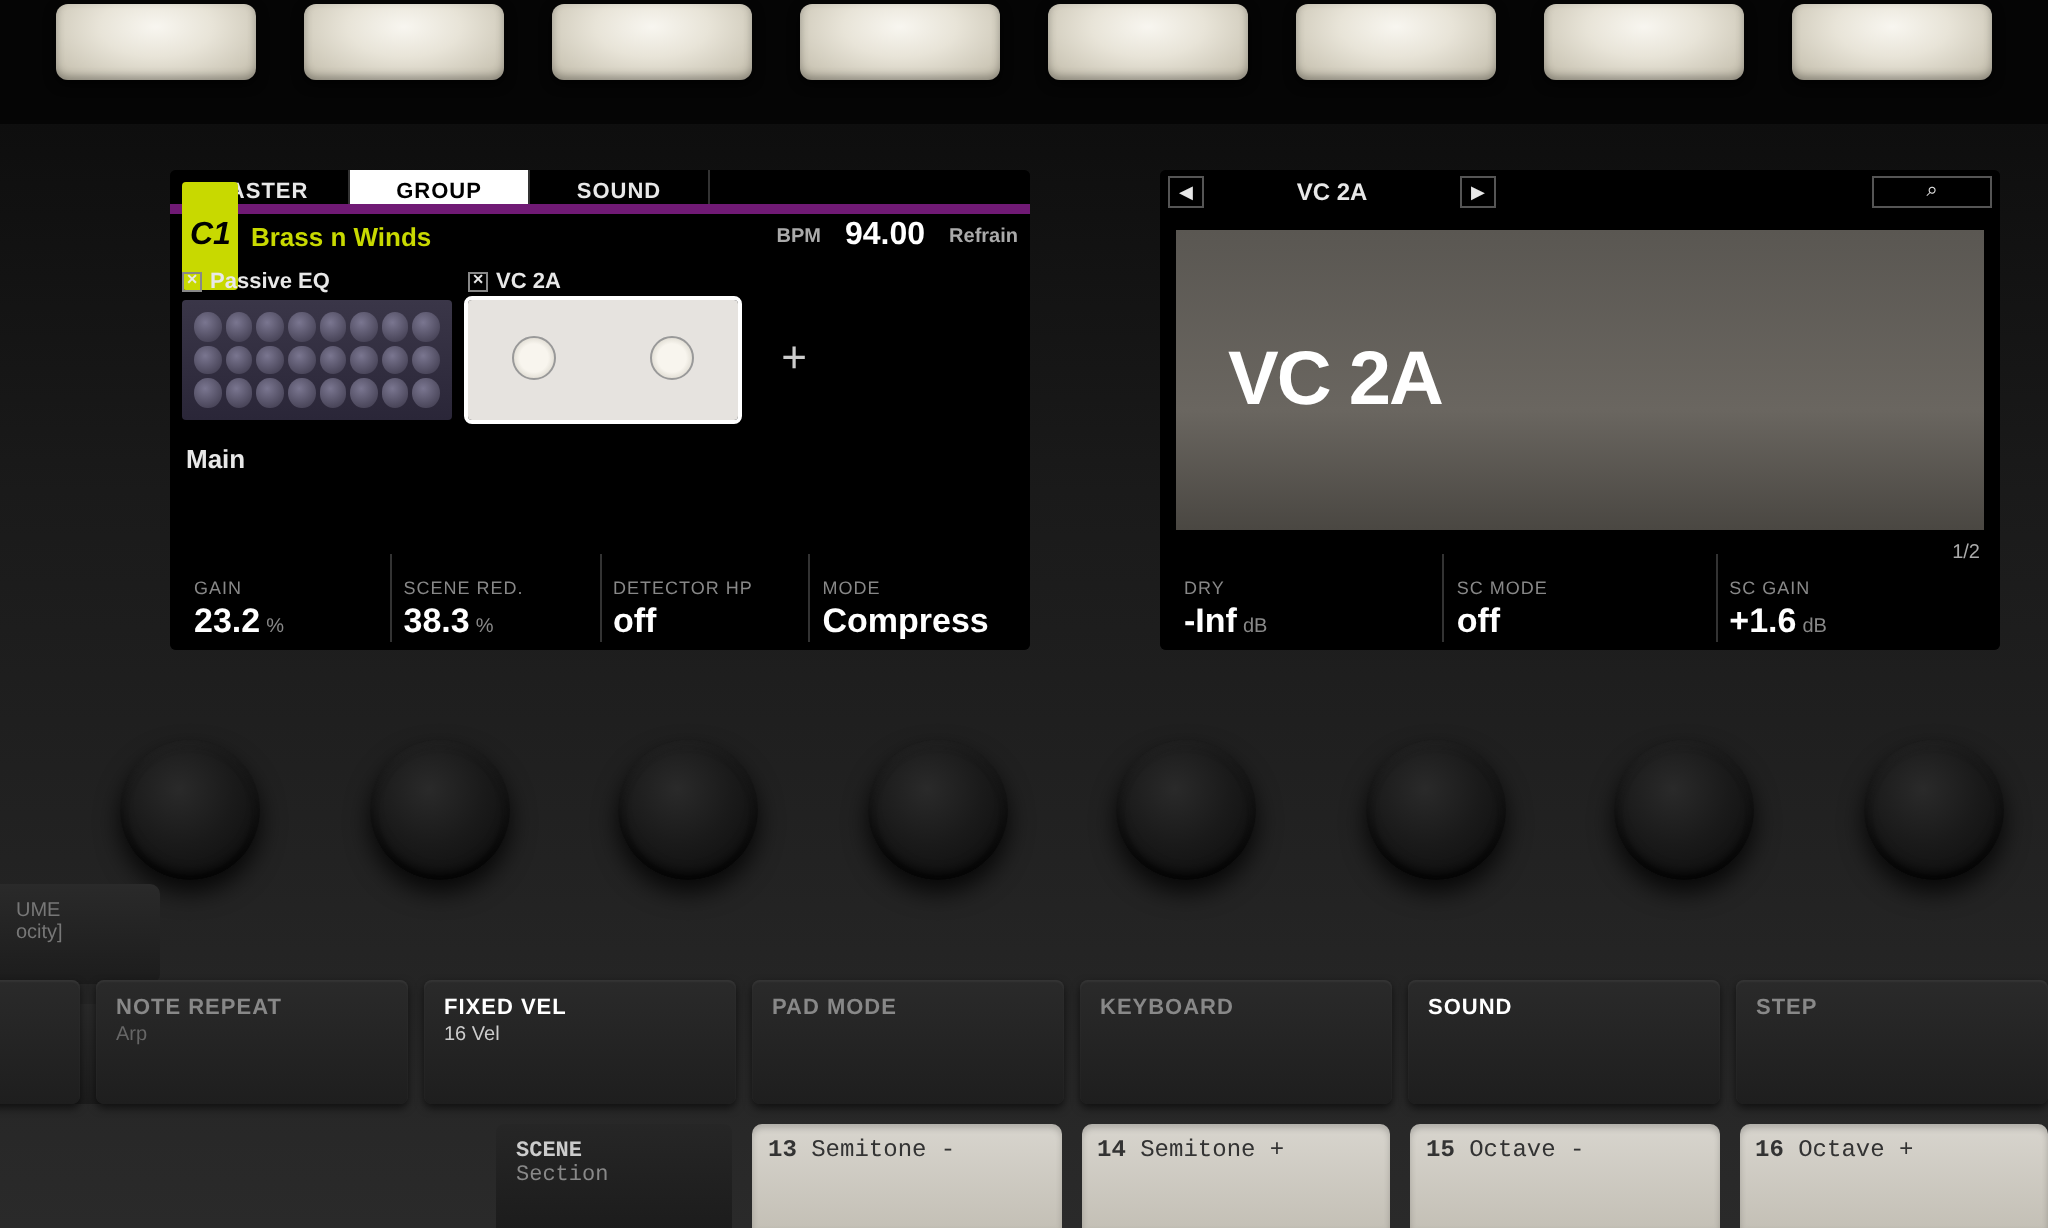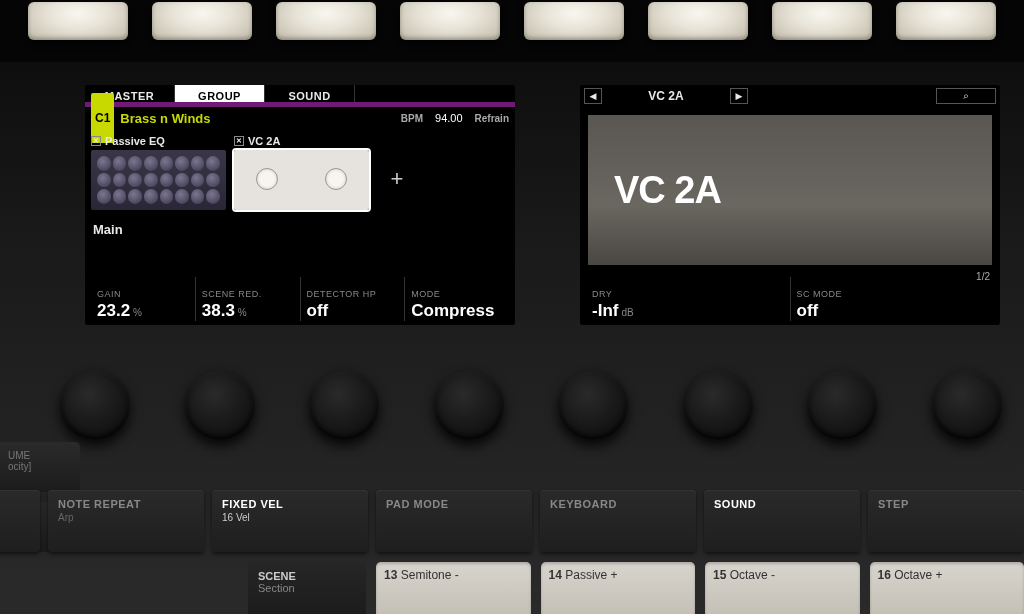--- a/index.html
+++ b/index.html
@@ -71,28 +71,29 @@
   .track-row {
     display: flex;
     align-items: center;
     height: 22px;
     padding: 0 6px;
     gap: 6px;
   }
   .track-badge {
     background: #c8d900;
     color: #000;
-    font-size: 12px;
+    font-size: 16px;
     font-weight: bold;
     padding: 18px 4px;
     border-radius: 2px;
+    font-style: italic;
   }
   .track-name { color: #c8d900; font-size: 13px; font-weight: bold; flex: 1; }
   .bpm-label { color: #aaa; font-size: 10px; font-weight: bold; }
-  .bpm-val { color: #fff; font-size: 11px; font-weight: normal; margin: 0 6px; }
+  .bpm-val { color: #fff; font-size: 16px; font-weight: bold; margin: 0 6px; }
   .pattern { color: #aaa; font-size: 10px; font-weight: bold; }
 
   .plugin-row {
     display: flex;
     gap: 8px;
     padding: 6px;
   }
   .plugin-slot {
     width: 135px;
   }
@@ -297,20 +298,21 @@
   .edge-1 { bottom: 122px; }
   .edge-2 { bottom: 62px; }
 
   
   .pad-row {
     position: absolute;
     bottom: 0; left: 248px; right: 0;
     height: 52px;
     display: flex;
     gap: 10px;
+    font-family: Liberation Mono, monospace;
   }
   .scene-btn {
     width: 118px;
     background: linear-gradient(180deg, #262626, #1c1c1c);
     border-radius: 4px 4px 0 0;
     padding: 8px 10px;
     font-size: 11px;
     color: #888;
   }
   .scene-btn .lbl { font-weight: bold; color: #ccc; }
@@ -438,20 +440,24 @@
     <div class="page-indicator">1/2</div>
     <div class="param-row">
       <div class="param">
         <div class="param-label">DRY</div>
         <div class="param-value"><span>-Inf</span><span class="param-unit">dB</span></div>
       </div>
       <div class="param">
         <div class="param-label">SC MODE</div>
         <div class="param-value"><span>off</span></div>
       </div>
+      <div class="param">
+        <div class="param-label">SC GAIN</div>
+        <div class="param-value"><span>+1.6</span><span class="param-unit">dB</span></div>
+      </div>
     </div>
   </div>
 </div>
 
 <div class="knob-row">
   <div class="knob"></div>
   <div class="knob"></div>
   <div class="knob"></div>
   <div class="knob"></div>
   <div class="knob"></div>
@@ -497,21 +503,21 @@
   <div class="scene-btn">
     <div class="lbl">SCENE</div>
     <div>Section</div>
   </div>
   <div class="pad">
     <span class="num">13</span>
     <span>Semitone -</span>
   </div>
   <div class="pad">
     <span class="num">14</span>
-    <span>Passive +</span>
+    <span>Semitone +</span>
   </div>
   <div class="pad">
     <span class="num">15</span>
     <span>Octave -</span>
   </div>
   <div class="pad">
     <span class="num">16</span>
     <span>Octave +</span>
   </div>
 </div>

